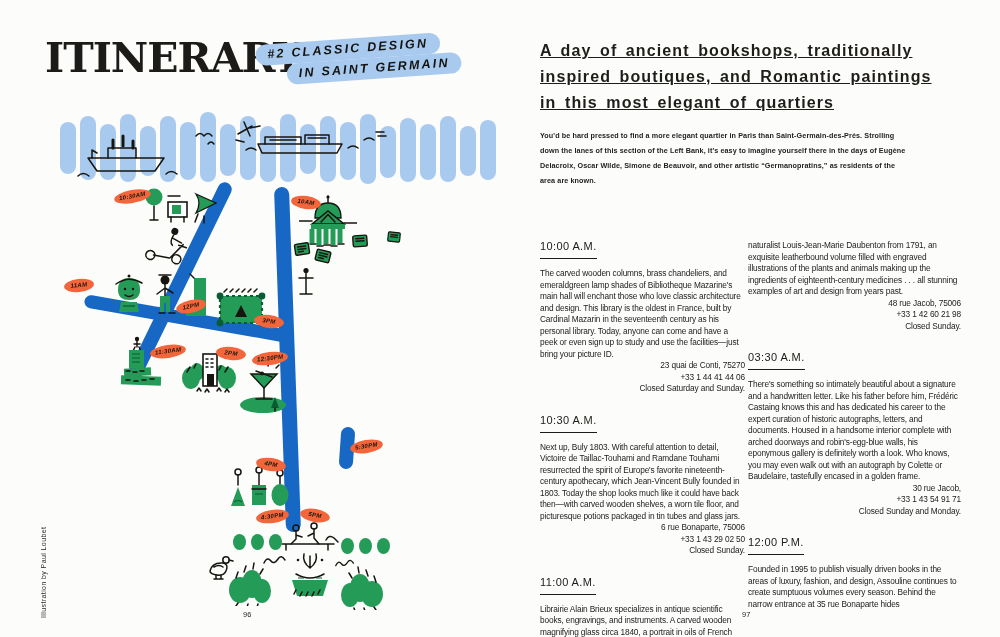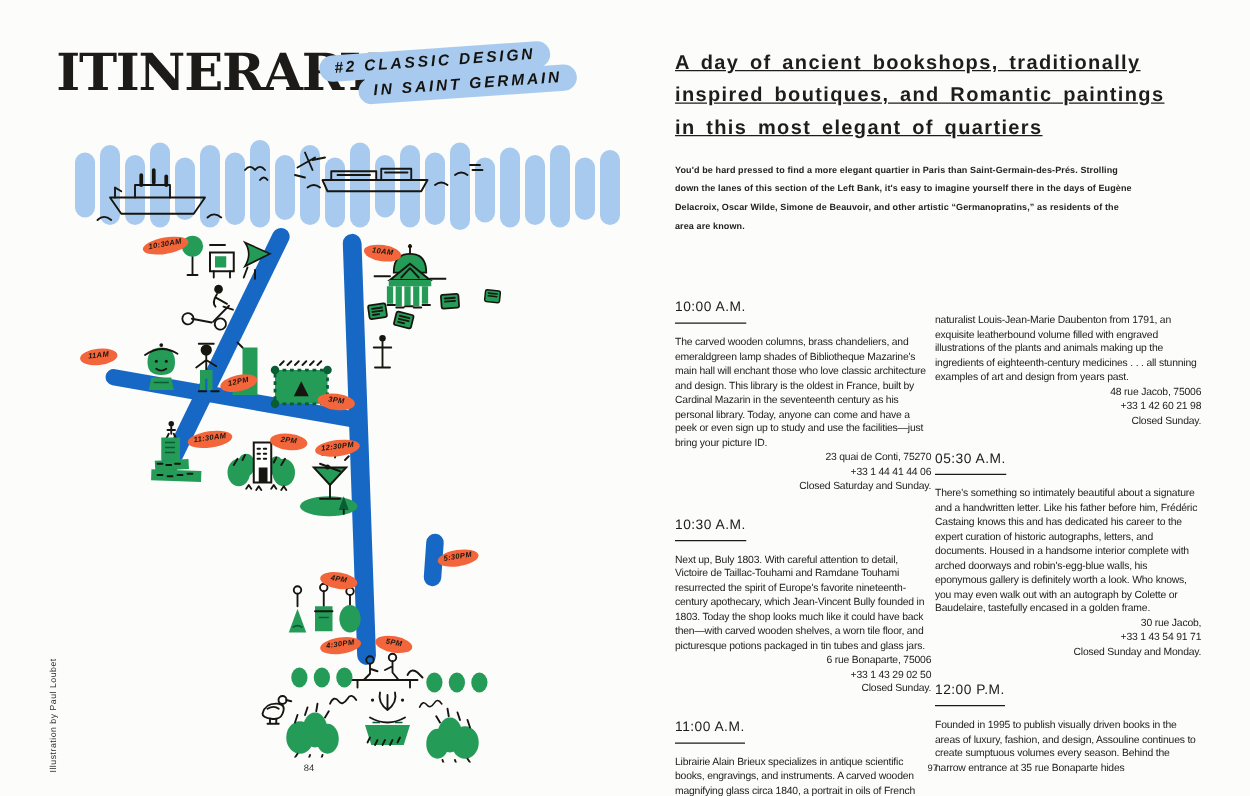--- a/index.html
+++ b/index.html
@@ -326,21 +326,21 @@
     <div class="badge" style="left:150px;top:345px;transform:rotate(-8deg)"><span>11:30AM</span></div>
     <div class="badge" style="left:216px;top:347px;transform:rotate(6deg)"><span>2PM</span></div>
     <div class="badge" style="left:252px;top:352px;transform:rotate(-7deg)"><span>12:30PM</span></div>
     <div class="badge" style="left:256px;top:458px;transform:rotate(9deg)"><span>4PM</span></div>
     <div class="badge" style="left:256px;top:510px;transform:rotate(-8deg)"><span>4:30PM</span></div>
     <div class="badge" style="left:300px;top:509px;transform:rotate(10deg)"><span>5PM</span></div>
     <div class="badge" style="left:350px;top:440px;transform:rotate(-9deg)"><span>5:30PM</span></div>
   </div>
 
   <div class="credit">Illustration by Paul Loubet</div>
-  <div class="pagenum" style="left:243px;top:610px">84</div>
+  <div class="pagenum" style="left:243px;top:610px">96</div>
 
   <div class="heading">A day of ancient bookshops, traditionally inspired boutiques, and Romantic paintings in this most elegant of quartiers</div>
   <div class="intro">You'd be hard pressed to find a more elegant quartier in Paris than Saint-Germain-des-Prés. Strolling down the lanes of this section of the Left Bank, it's easy to imagine yourself there in the days of Eugène Delacroix, Oscar Wilde, Simone de Beauvoir, and other artistic “Germanopratins,” as residents of the area are known.</div>
 
   <div class="col col-left">
     <div class="sec">
       <div class="time">10:00 A.M.</div>
       <p class="body">The carved wooden columns, brass chandeliers, and emeraldgreen lamp shades of Bibliotheque Mazarine's main hall will enchant those who love classic architecture and design. This library is the oldest in France, built by Cardinal Mazarin in the seventeenth century as his personal library. Today, anyone can come and have a peek or even sign up to study and use the facilities—just bring your picture ID.</p>
       <div class="addr">23 quai de Conti, 75270</div>
       <div class="addr">+33 1 44 41 44 06</div>
@@ -354,27 +354,27 @@
       <div class="addr">Closed Sunday.</div>
     </div>
     <div class="sec">
       <div class="time">11:00 A.M.</div>
       <p class="body">Librairie Alain Brieux specializes in antique scientific books, engravings, and instruments. A carved wooden magnifying glass circa 1840, a portrait in oils of French</p>
     </div>
   </div>
 
   <div class="col col-right">
     <div class="sec">
-      <p class="body" style="margin-top:12px">naturalist Louis-Jean-Marie Daubenton from 1791, an exquisite leatherbound volume filled with engraved illustrations of the plants and animals making up the ingredients of eighteenth-century medicines . . . all stunning examples of art and design from years past.</p>
+      <p class="body" style="margin-top:2px">naturalist Louis-Jean-Marie Daubenton from 1791, an exquisite leatherbound volume filled with engraved illustrations of the plants and animals making up the ingredients of eighteenth-century medicines . . . all stunning examples of art and design from years past.</p>
       <div class="addr">48 rue Jacob, 75006</div>
       <div class="addr">+33 1 42 60 21 98</div>
       <div class="addr">Closed Sunday.</div>
     </div>
     <div class="sec">
-      <div class="time">05:30 A.M.</div>
+      <div class="time">03:30 A.M.</div>
       <p class="body">There's something so intimately beautiful about a signature and a handwritten letter. Like his father before him, Frédéric Castaing knows this and has dedicated his career to the expert curation of historic autographs, letters, and documents. Housed in a handsome interior complete with arched doorways and robin's-egg-blue walls, his eponymous gallery is definitely worth a look. Who knows, you may even walk out with an autograph by Colette or Baudelaire, tastefully encased in a golden frame.</p>
       <div class="addr">30 rue Jacob,</div>
       <div class="addr">+33 1 43 54 91 71</div>
       <div class="addr">Closed Sunday and Monday.</div>
     </div>
     <div class="sec">
       <div class="time">12:00 P.M.</div>
       <p class="body">Founded in 1995 to publish visually driven books in the areas of luxury, fashion, and design, Assouline continues to create sumptuous volumes every season. Behind the narrow entrance at 35 rue Bonaparte hides</p>
     </div>
   </div>

